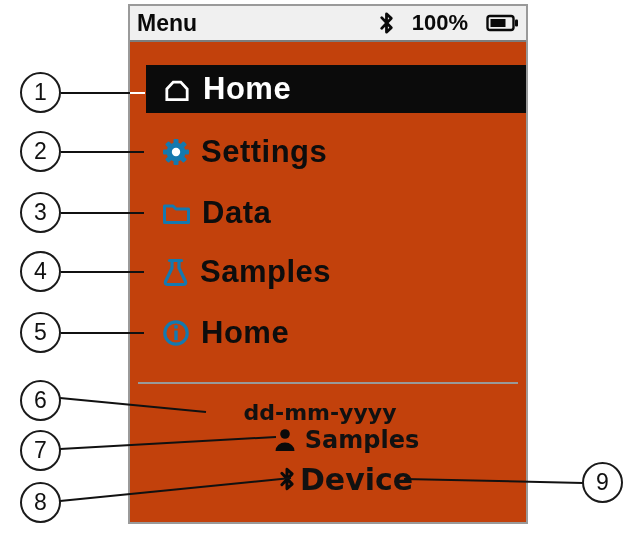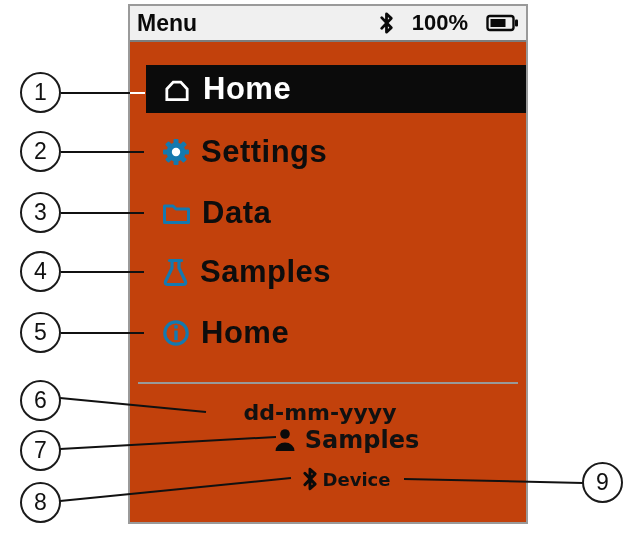--- a/index.html
+++ b/index.html
@@ -27,21 +27,21 @@
   .menu-item .label{font-size:31px;font-weight:bold;color:#0d0d0d;letter-spacing:0.5px;}
   .menu-item.selected{background:#0b0b0b;}
   .menu-item.selected .label{color:#ffffff;}
   .footer-divider{position:absolute;left:8px;right:8px;top:376px;height:2px;background:#999;}
   .footer-row{
     position:absolute;left:0;right:0;display:flex;align-items:center;justify-content:center;
     font-family:"DejaVu Sans",sans-serif;color:#111;
   }
   .row-date{top:392px;height:28px;gap:16px;font-size:22px;font-weight:600;transform:translateX(-8px);}
   .row-operator{top:418px;height:32px;gap:8px;font-size:24px;font-weight:600;transform:translateX(18px);}
-  .row-device{top:458px;height:30px;gap:5px;font-size:18px;font-weight:600;transform:translateX(18px);}
+  .row-device{top:458px;height:30px;gap:5px;font-size:30px;font-weight:600;transform:translateX(18px);}
   
   .callout{
     position:absolute;width:41px;height:41px;border:2px solid #1a1a1a;border-radius:50%;
     background:#fff;box-sizing:border-box;display:flex;align-items:center;justify-content:center;
     font-size:23px;color:#111;z-index:6;
   }
   #lines{position:absolute;left:0;top:0;width:631px;height:543px;z-index:5;pointer-events:none;}
   .icon{display:flex;align-items:center;justify-content:center;}
 </style>
 </head>

